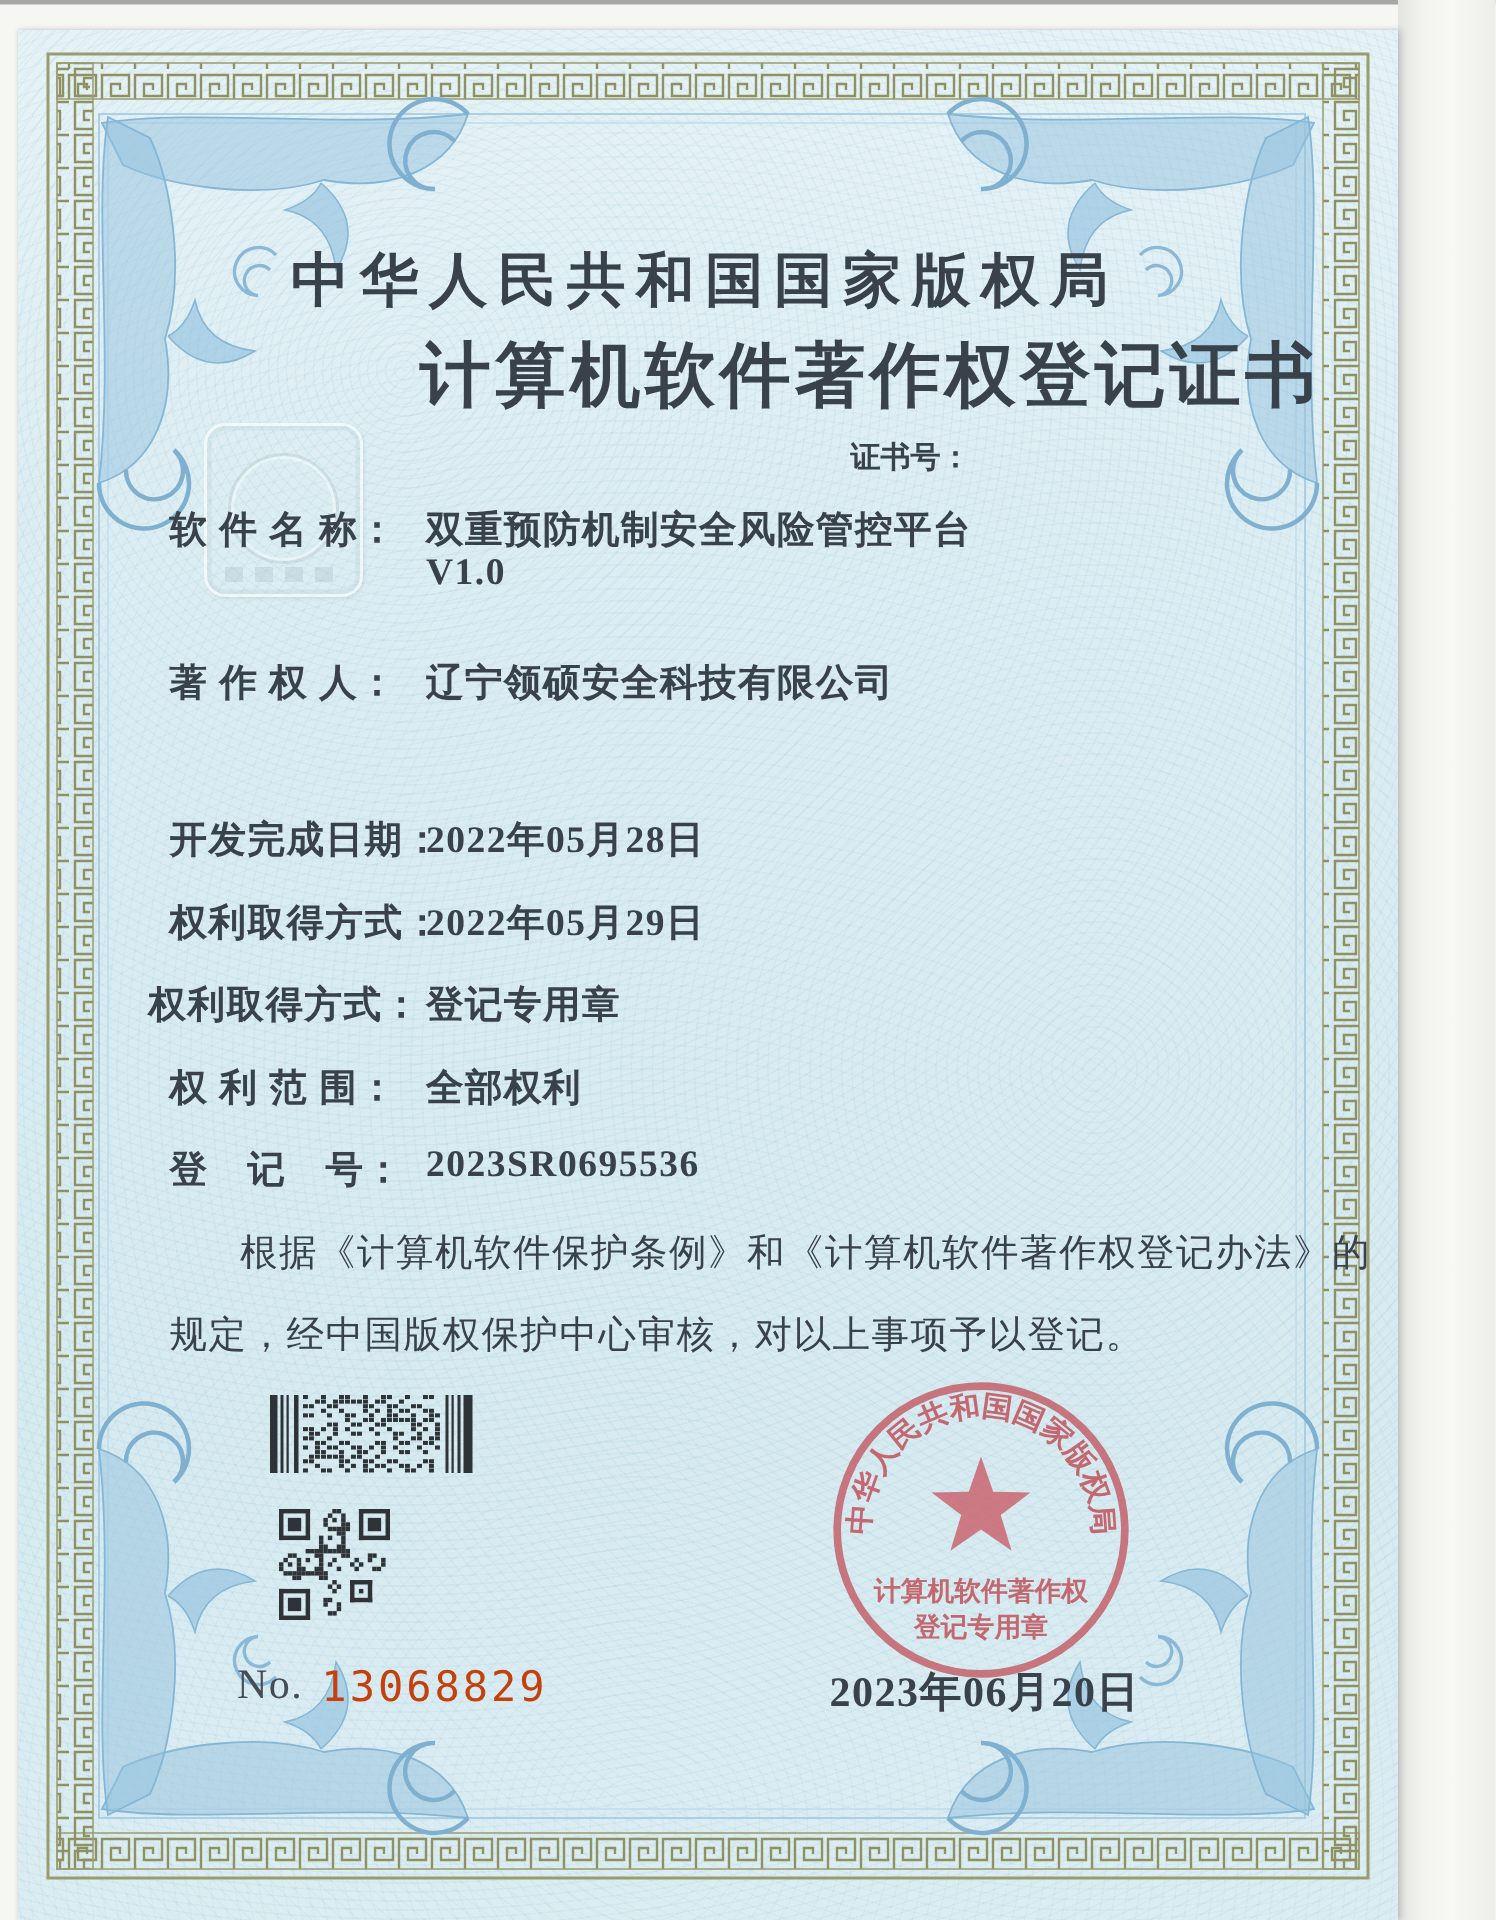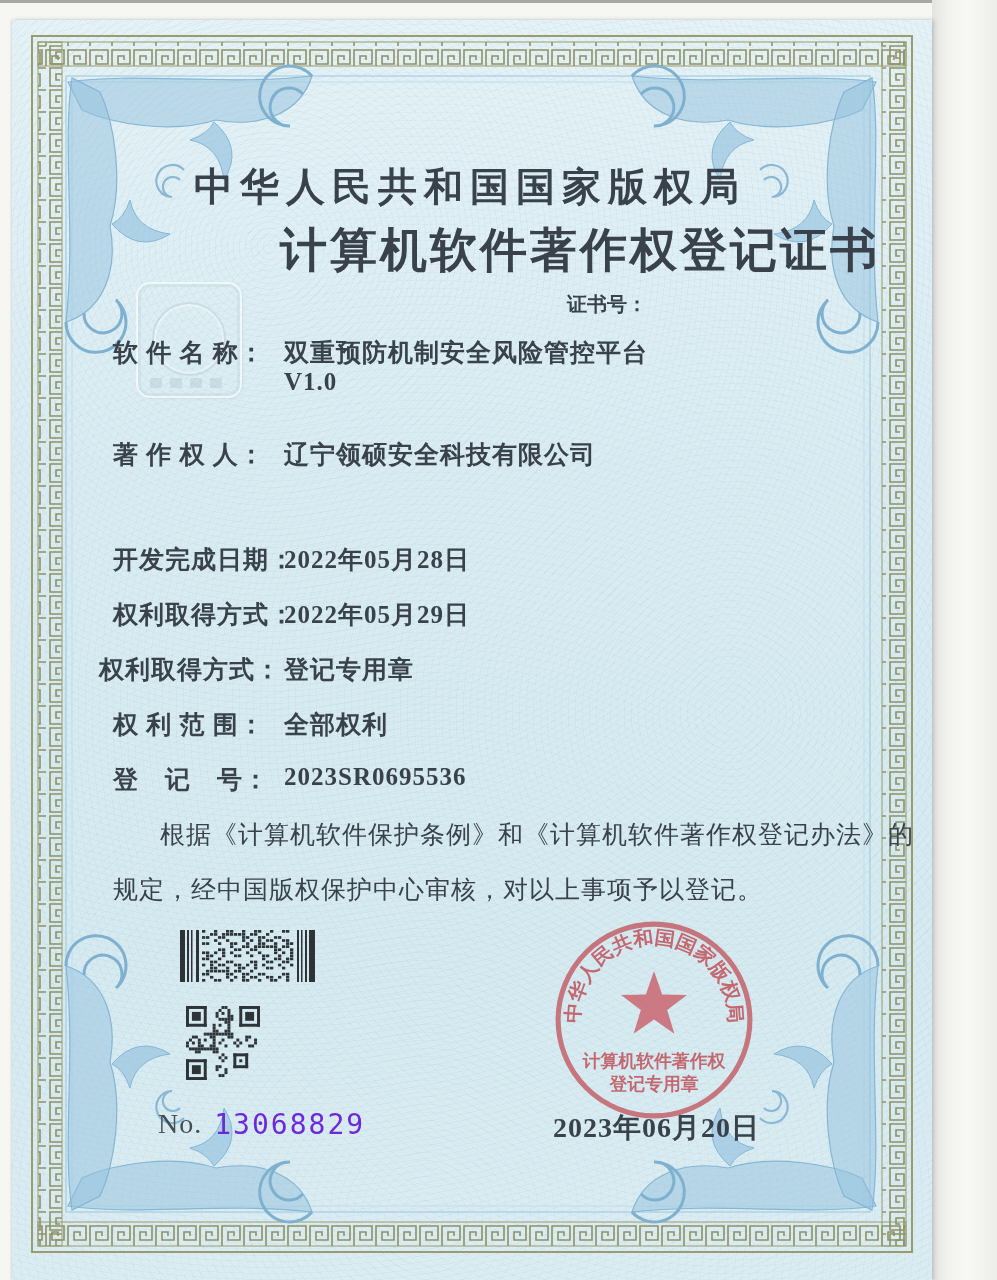--- a/index.html
+++ b/index.html
@@ -30,21 +30,21 @@
   .authority{left:60px;top:160px;width:820px;text-align:center;
     font-size:39px;font-weight:bold;letter-spacing:7px;}
   .cert-title{left:60px;top:219px;width:820px;text-align:right;
     font-size:47px;font-weight:bold;letter-spacing:3px;}
   .certno-line{left:567px;top:291px;font-size:20px;font-weight:bold;display:flex;gap:16px;flex-direction:column;}
   .field-label{font-size:25px;font-weight:bold;letter-spacing:1px;}
   .field-value{font-size:25px;font-weight:bold;letter-spacing:1px;}
   .stmt{font-size:25px;font-weight:normal;letter-spacing:1px;}
   .serial-line{left:158px;top:1108px;display:flex;gap:12px;align-items:flex-start;}
   .serial-prefix{font-size:28px;color:#454c55;letter-spacing:1px;}
-  .serial-number{font-size:28px;color:#6d28d9;letter-spacing:2px;
+  .serial-number{font-size:28px;color:#c2410c;letter-spacing:2px;
     font-family:"DejaVu Sans Mono","Liberation Mono",monospace;}
   .issue-date{left:553px;top:1109px;font-size:28px;font-weight:bold;letter-spacing:1px;}
   .emboss{
     position:absolute;left:136px;top:282px;width:102px;height:112px;border-radius:14px;
     border:2px solid rgba(255,255,255,.75);
     box-shadow:inset 0 0 0 3px rgba(150,170,180,.18), 1px 1px 2px rgba(150,170,180,.25);
     opacity:.8;
   }
   .emboss::before{
     content:"";position:absolute;left:14px;top:18px;width:70px;height:70px;border-radius:50%;

